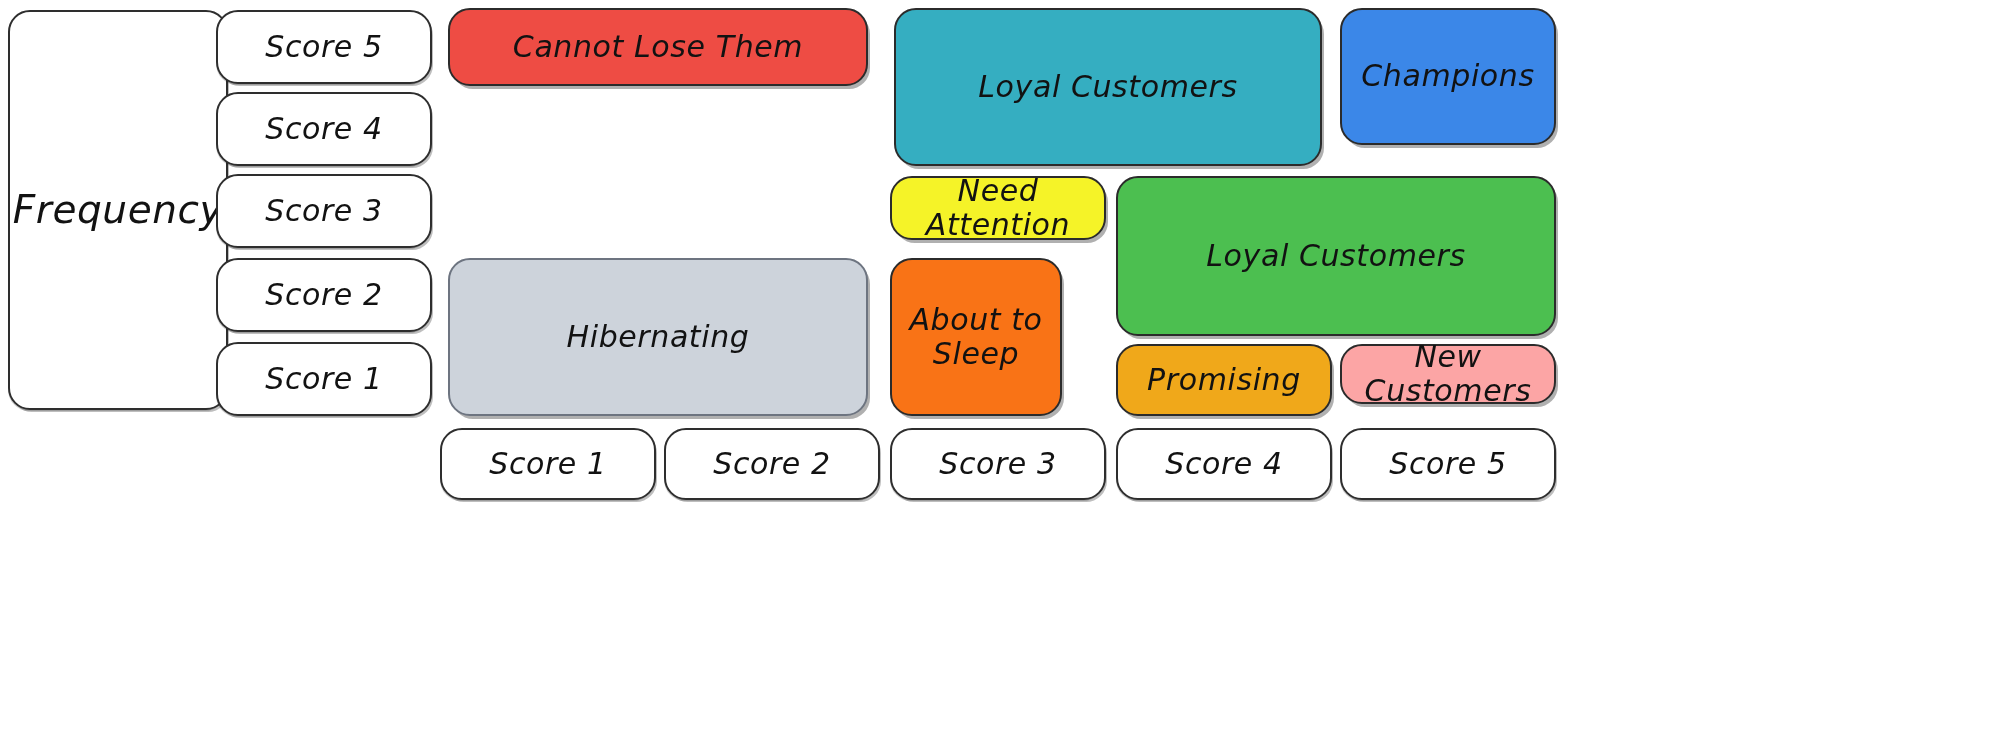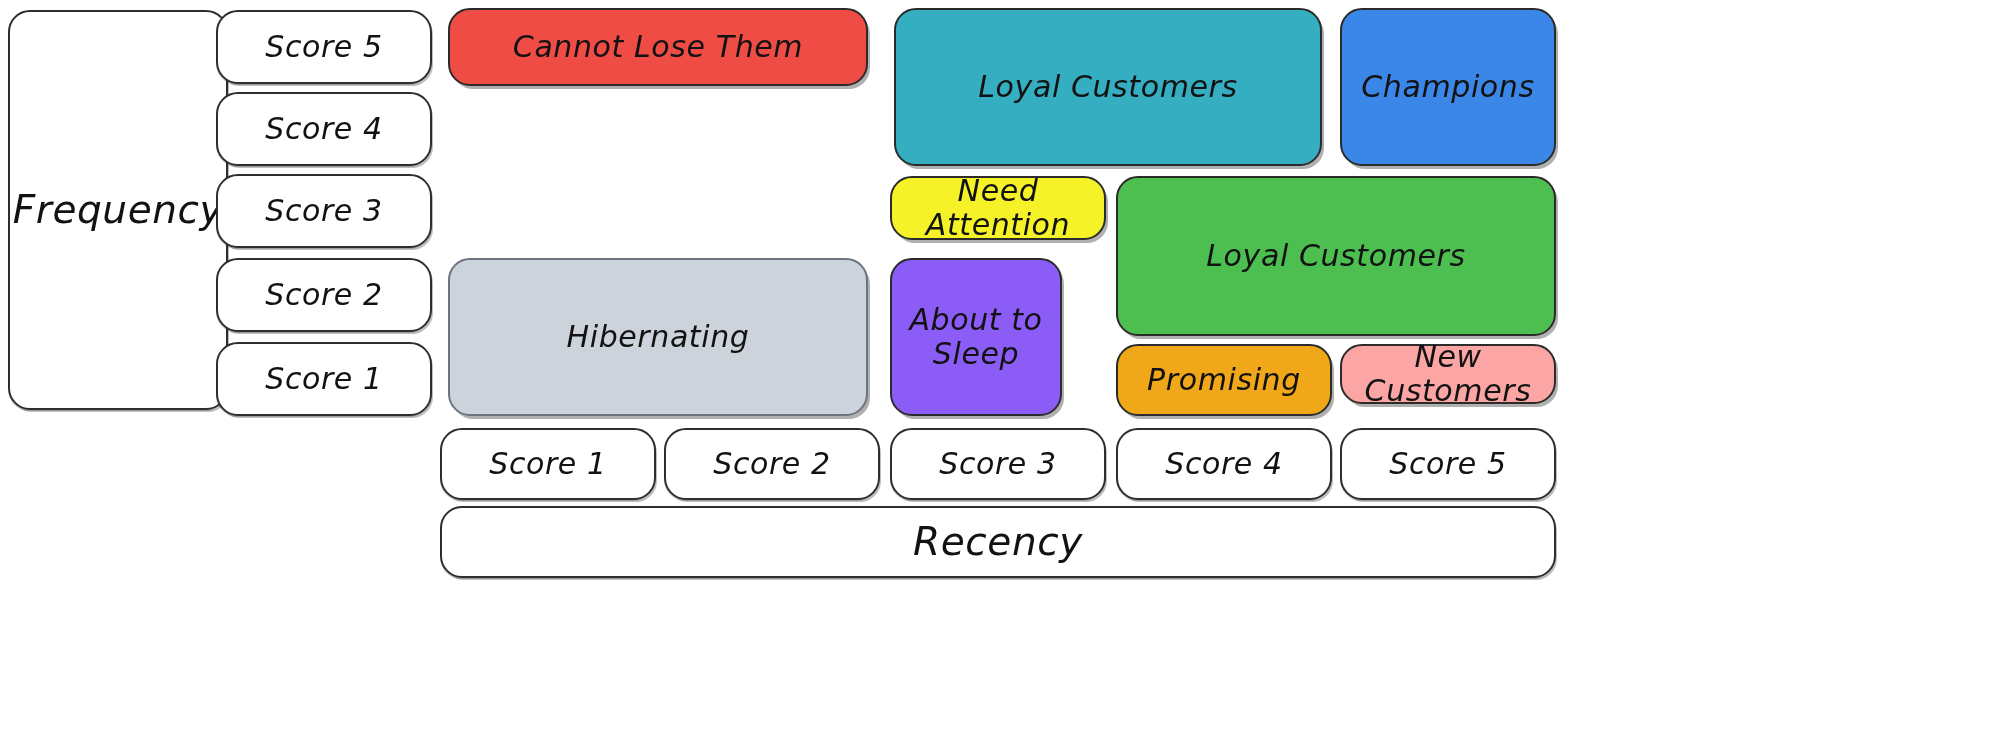--- a/index.html
+++ b/index.html
@@ -63,33 +63,32 @@
   <div class="box axis-box" style="left:216px; top:258px; width:216px; height:74px;">Score 2</div>
   <div class="box axis-box" style="left:216px; top:342px; width:216px; height:74px;">Score 1</div>
 
   <div class="box seg-box" style="left:448px; top:8px; width:420px; height:78px; background:#ee4c44;">Cannot Lose Them</div>
 
 
   <div class="box seg-box light-fill" style="left:448px; top:258px; width:420px; height:158px; background:#cdd3db;">Hibernating</div>
 
   <div class="box seg-box" style="left:894px; top:8px; width:428px; height:158px; background:#35aec1;">Loyal Customers</div>
 
-  <div class="box seg-box" style="left:1340px; top:8px; width:216px; height:158px; background:#3b87e8;">Champions</div>
+  <div class="box seg-box" style="left:1340px; top:8px; width:216px; height:137px; background:#3b87e8;">Champions</div>
 
   <div class="box seg-box" style="left:890px; top:176px; width:216px; height:64px; background:#f5f328;">Need Attention</div>
 
-  <div class="box seg-box" style="left:890px; top:258px; width:172px; height:158px; background:#8b5cf6;">About to Sleep</div>
+  <div class="box seg-box" style="left:890px; top:258px; width:172px; height:158px; background:#f97316;">About to Sleep</div>
 
   <div class="box seg-box" style="left:1116px; top:176px; width:440px; height:160px; background:#4cbf50;">Loyal Customers</div>
 
   <div class="box seg-box" style="left:1116px; top:344px; width:216px; height:72px; background:#f0a81a;">Promising</div>
 
   <div class="box seg-box" style="left:1340px; top:344px; width:216px; height:60px; background:#fca5a5;">New Customers</div>
 
   <div class="box axis-box" style="left:440px; top:428px; width:216px; height:72px;">Score 1</div>
   <div class="box axis-box" style="left:664px; top:428px; width:216px; height:72px;">Score 2</div>
   <div class="box axis-box" style="left:890px; top:428px; width:216px; height:72px;">Score 3</div>
   <div class="box axis-box" style="left:1116px; top:428px; width:216px; height:72px;">Score 4</div>
   <div class="box axis-box" style="left:1340px; top:428px; width:216px; height:72px;">Score 5</div>
 
-  <div class="box axis-box big-label" style="left:440px; top:506px; width:1116px; height:72px;">Recency</div>
 
 </div>
 
 </body></html>

